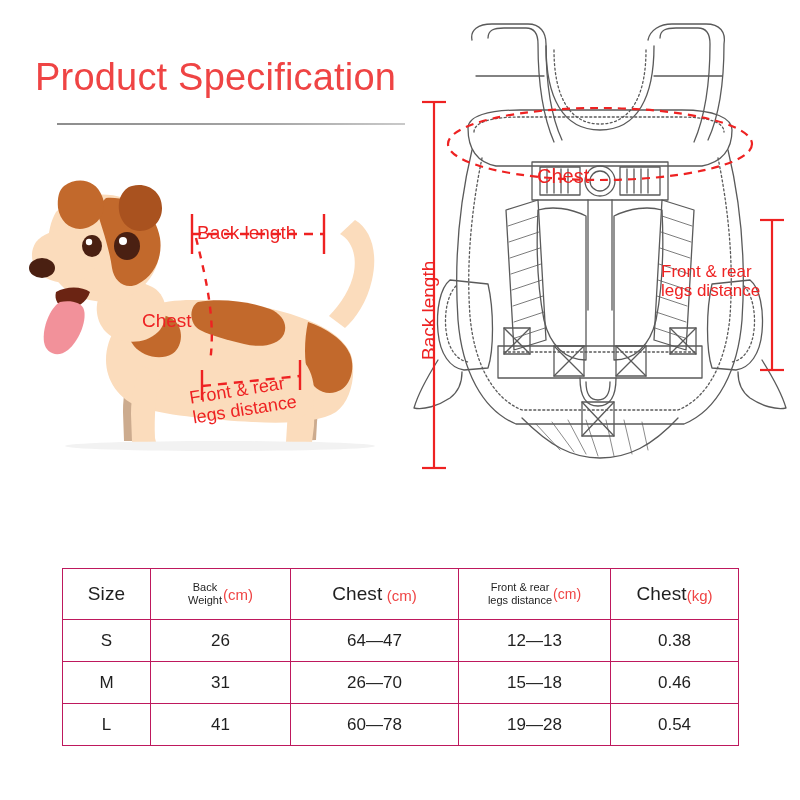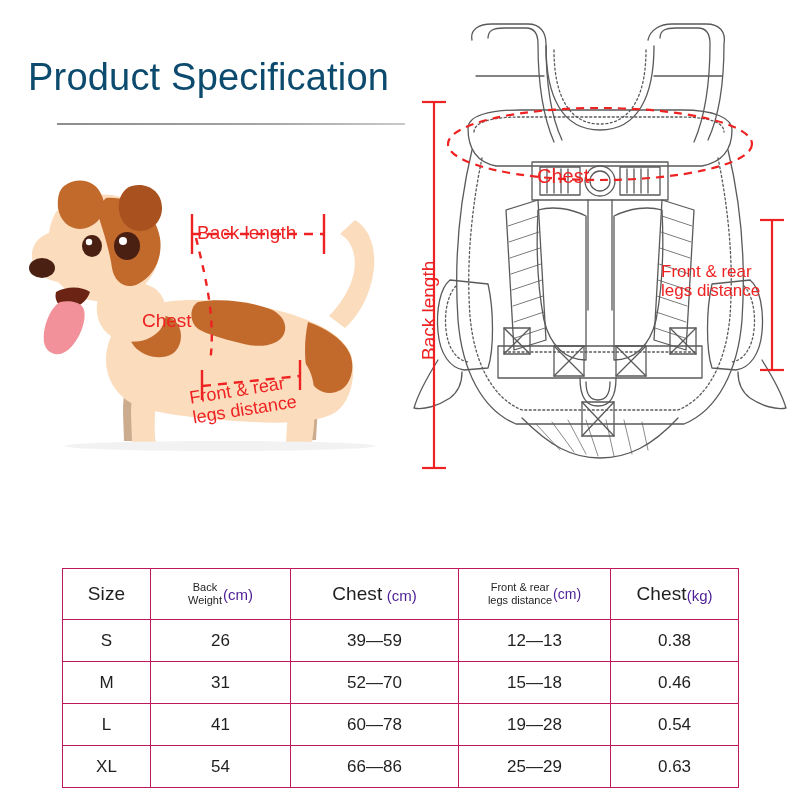--- a/index.html
+++ b/index.html
@@ -12,26 +12,26 @@
     height: 800px;
     position: relative;
     overflow: hidden;
     font-family: "Liberation Sans", sans-serif;
     color: #1a1a1a;
   }
 
   
   #page-title {
     position: absolute;
-    left: 28px;
+    left: 35px;
     top: 58px;
     font-size: 38px;
     font-weight: 400;
     letter-spacing: 0.2px;
-    color: #0c4a6e;
+    color: #ef4444;
     line-height: 1;
     white-space: nowrap;
   }
   #title-divider {
     position: absolute;
     left: 57px;
     top: 123px;
     width: 348px;
     height: 2px;
     background: linear-gradient(to right, #8d8d8d, #a6a6a6 60%, #c9c9c9);
@@ -114,21 +114,21 @@
     font-size: 11px;
     line-height: 1.15;
     text-align: center;
     vertical-align: middle;
     margin-right: 1px;
   }
   .hdr-unit {
     display: inline-block;
     font-size: 15px;
     vertical-align: middle;
-    color: #4c1d95;
+    color: #ef4444;
   }
   .hdr-unit-sm { font-size: 14px; }
 </style>
 </head>
 <body>
 
 <div id="page-title">Product Specification</div>
 <div id="title-divider"></div>
 
 <div id="dog-illustration">
@@ -387,39 +387,32 @@
       </th>
       <th>
         <span class="hdr-inline">Chest</span><span class="hdr-unit">(kg)</span>
       </th>
     </tr>
   </thead>
   <tbody>
     <tr>
       <td>S</td>
       <td>26</td>
-      <td>39—59</td>
+      <td>64—47</td>
       <td>12—13</td>
       <td>0.38</td>
     </tr>
     <tr>
       <td>M</td>
       <td>31</td>
-      <td>52—70</td>
+      <td>26—70</td>
       <td>15—18</td>
       <td>0.46</td>
     </tr>
     <tr>
       <td>L</td>
       <td>41</td>
       <td>60—78</td>
       <td>19—28</td>
       <td>0.54</td>
     </tr>
-    <tr>
-      <td>XL</td>
-      <td>54</td>
-      <td>66—86</td>
-      <td>25—29</td>
-      <td>0.63</td>
-    </tr>
   </tbody>
 </table>
 
 </body></html>

